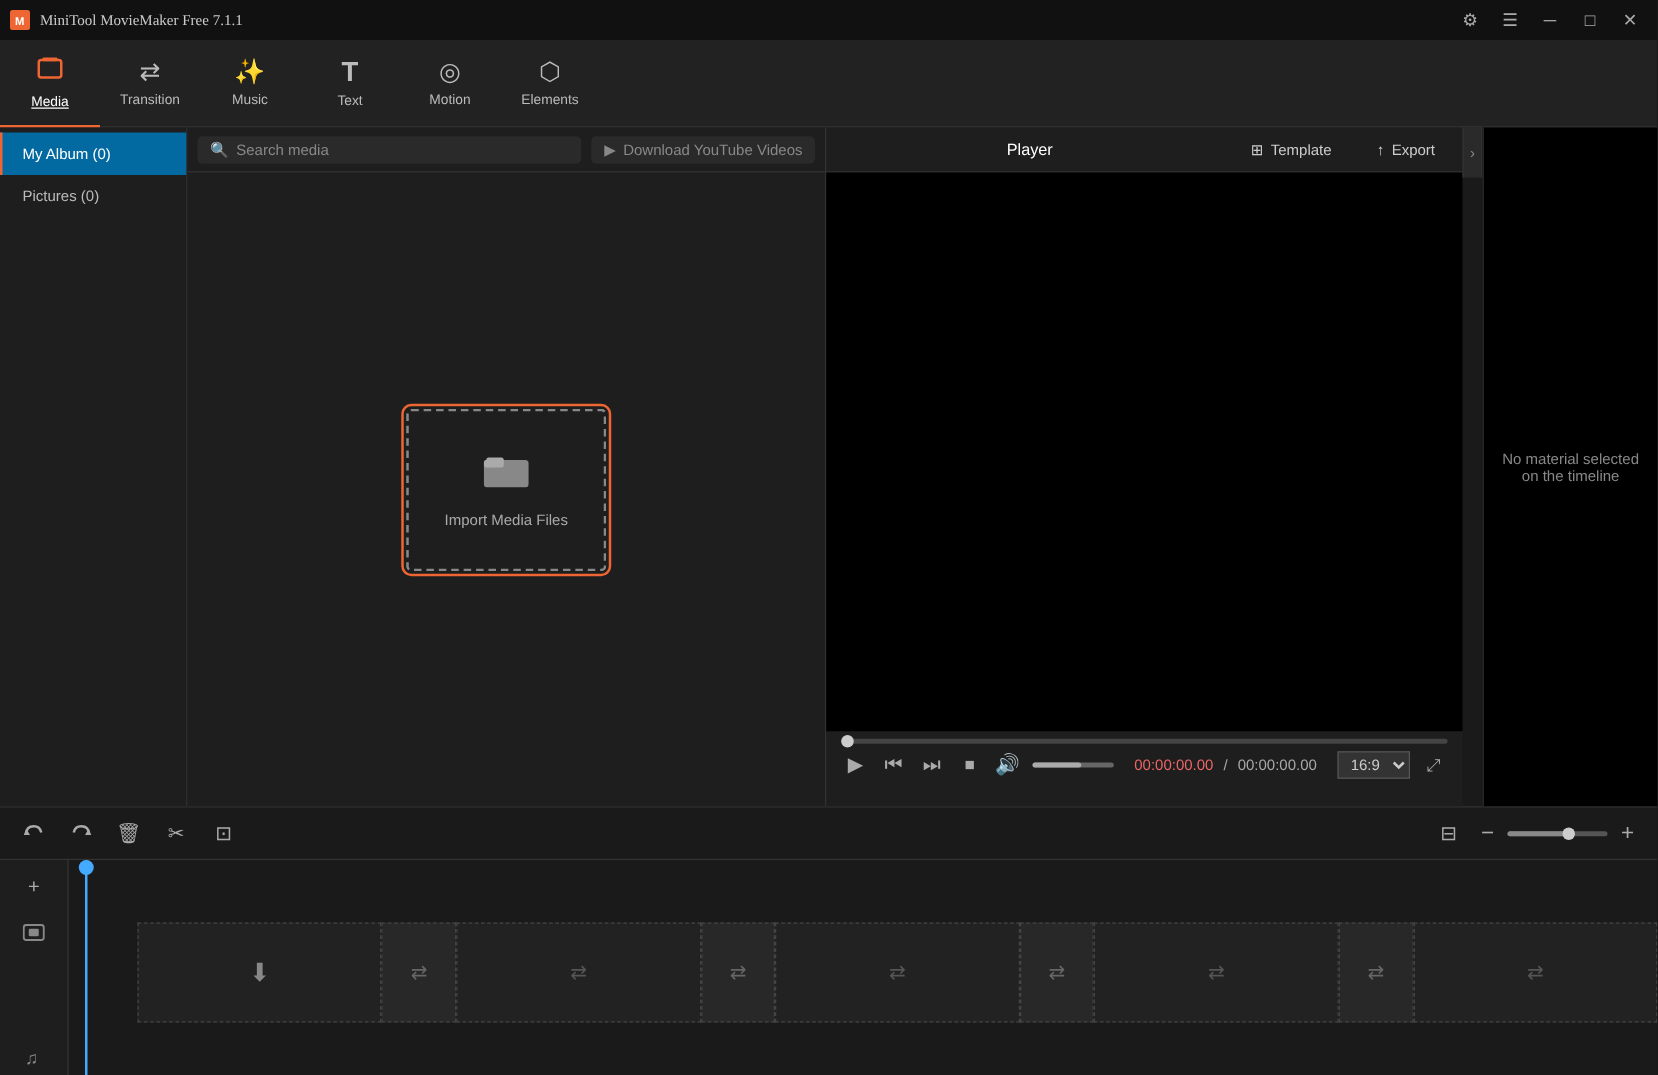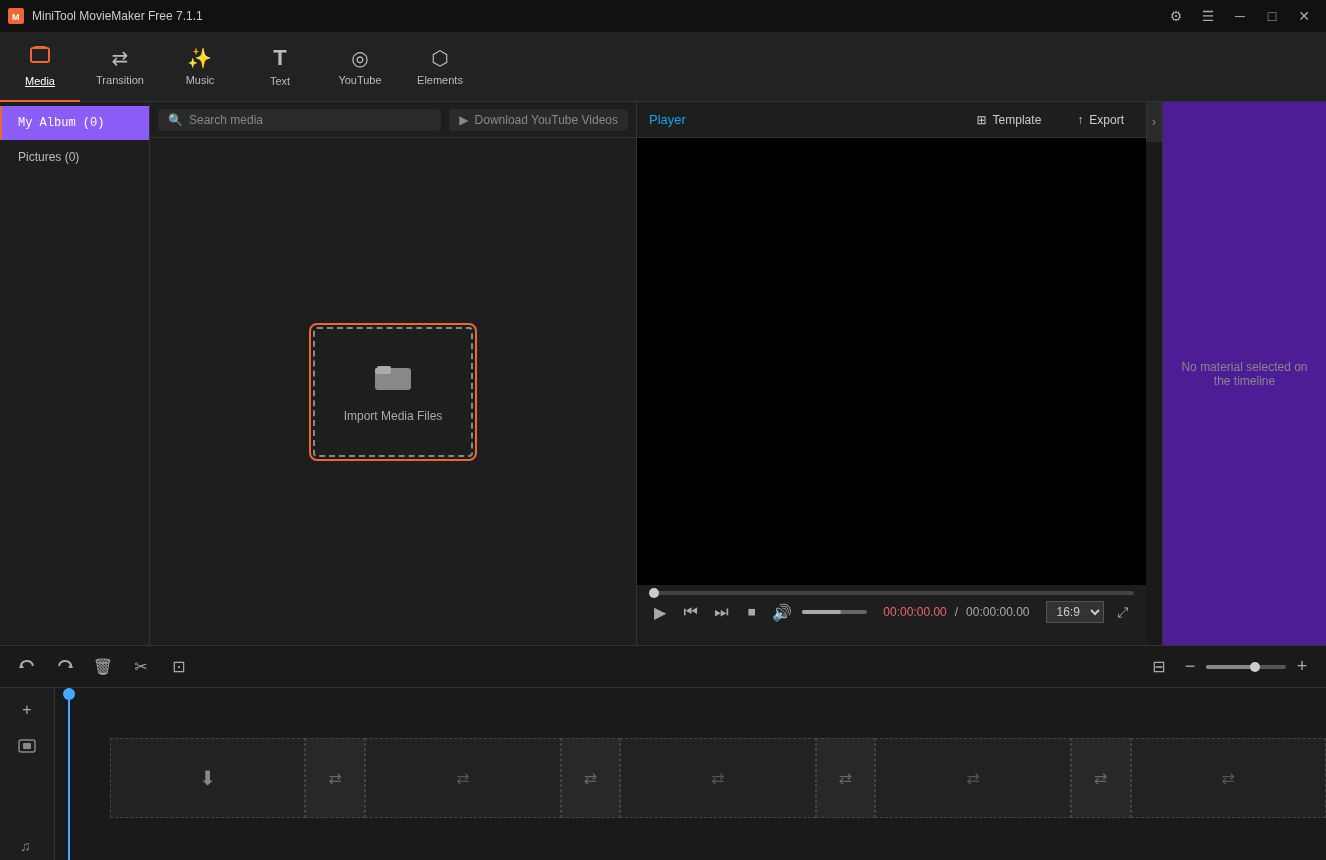--- a/index.html
+++ b/index.html
@@ -10,21 +10,21 @@
       height: 32px;
       background: #111;
       display: flex;
       align-items: center;
       padding: 0 8px;
       gap: 8px;
       color: #ccc;
       font-size: 12px;
     }
     #titlebar .app-icon { width: 16px; height: 16px; background: #e63; border-radius: 2px; display: flex; align-items: center; justify-content: center; font-size: 10px; color: #fff; }
-    #titlebar .app-title { flex: 1; font-size: 12px; }
+    #titlebar .app-title { flex: 1; font-size: 12px; font-family: Liberation Serif, serif; }
     #titlebar .title-btns { display: flex; gap: 4px; }
     #titlebar .title-btn { width: 28px; height: 28px; display: flex; align-items: center; justify-content: center; cursor: pointer; color: #aaa; font-size: 14px; border-radius: 3px; }
 
     
     #toolbar {
       height: 70px;
       background: #222;
       display: flex;
       align-items: center;
       border-bottom: 1px solid #333;
@@ -58,21 +58,21 @@
       border-right: 1px solid #333;
       padding-top: 4px;
     }
     .sidebar-item {
       padding: 10px 16px;
       cursor: pointer;
       color: #bbb;
       font-size: 12px;
       border-left: 2px solid transparent;
     }
-    .sidebar-item.active { color: #fff; border-left: 2px solid #e63; background: #8b5cf6; font-family: Liberation Mono, monospace; }
+    .sidebar-item.active { color: #fff; border-left: 2px solid #e63; background: #0369a1; }
 
     
     #media-panel {
       flex: 1;
       background: #1e1e1e;
       display: flex;
       flex-direction: column;
     }
     #media-toolbar {
       height: 36px;
@@ -138,21 +138,21 @@
       flex-direction: column;
     }
     #player-header {
       height: 36px;
       display: flex;
       align-items: center;
       padding: 0 12px;
       border-bottom: 1px solid #333;
       gap: 16px;
     }
-    #player-header .player-label { color: #0ea5e9; font-size: 13px; flex: 1; }
+    #player-header .player-label { color: #ffffff; font-size: 13px; flex: 1; text-align: center; }
     #player-header .template-btn, #player-header .export-btn {
       display: flex; align-items: center; gap: 6px;
       padding: 4px 10px; border-radius: 4px; cursor: pointer;
       font-size: 12px; color: #ccc;
     }
     #video-area {
       background: #000;
       flex: 1;
       display: flex;
       align-items: center;
@@ -193,22 +193,22 @@
     }
     .volume-slider .fill { width: 60%; height: 100%; background: #aaa; border-radius: 2px; }
     .spacer { flex: 1; }
     .aspect-select {
       background: #333; border: 1px solid #555; color: #ccc;
       border-radius: 0; padding: 2px 6px; font-size: 12px; cursor: pointer;
     }
 
     
     #right-panel {
-      width: 164px;
-      background: #4c1d95;
+      width: 140px;
+      background: #000000;
       border-left: 1px solid #333;
       display: flex;
       flex-direction: column;
     }
     #collapse-btn {
       width: 16px;
       height: 40px;
       background: #2a2a2a;
       display: flex;
       align-items: center;
@@ -369,21 +369,21 @@
   <div class="toolbar-item">
     <span class="icon">✨</span>
     <span>Music</span>
   </div>
   <div class="toolbar-item">
     <span class="icon" style="font-size:22px;font-weight:bold;color:#bbb;">T</span>
     <span>Text</span>
   </div>
   <div class="toolbar-item">
     <span class="icon">◎</span>
-    <span>YouTube</span>
+    <span>Motion</span>
   </div>
   <div class="toolbar-item">
     <span class="icon">⬡</span>
     <span>Elements</span>
   </div>
 </div>
 
 <div id="main-area">
 
   <div id="sidebar">

